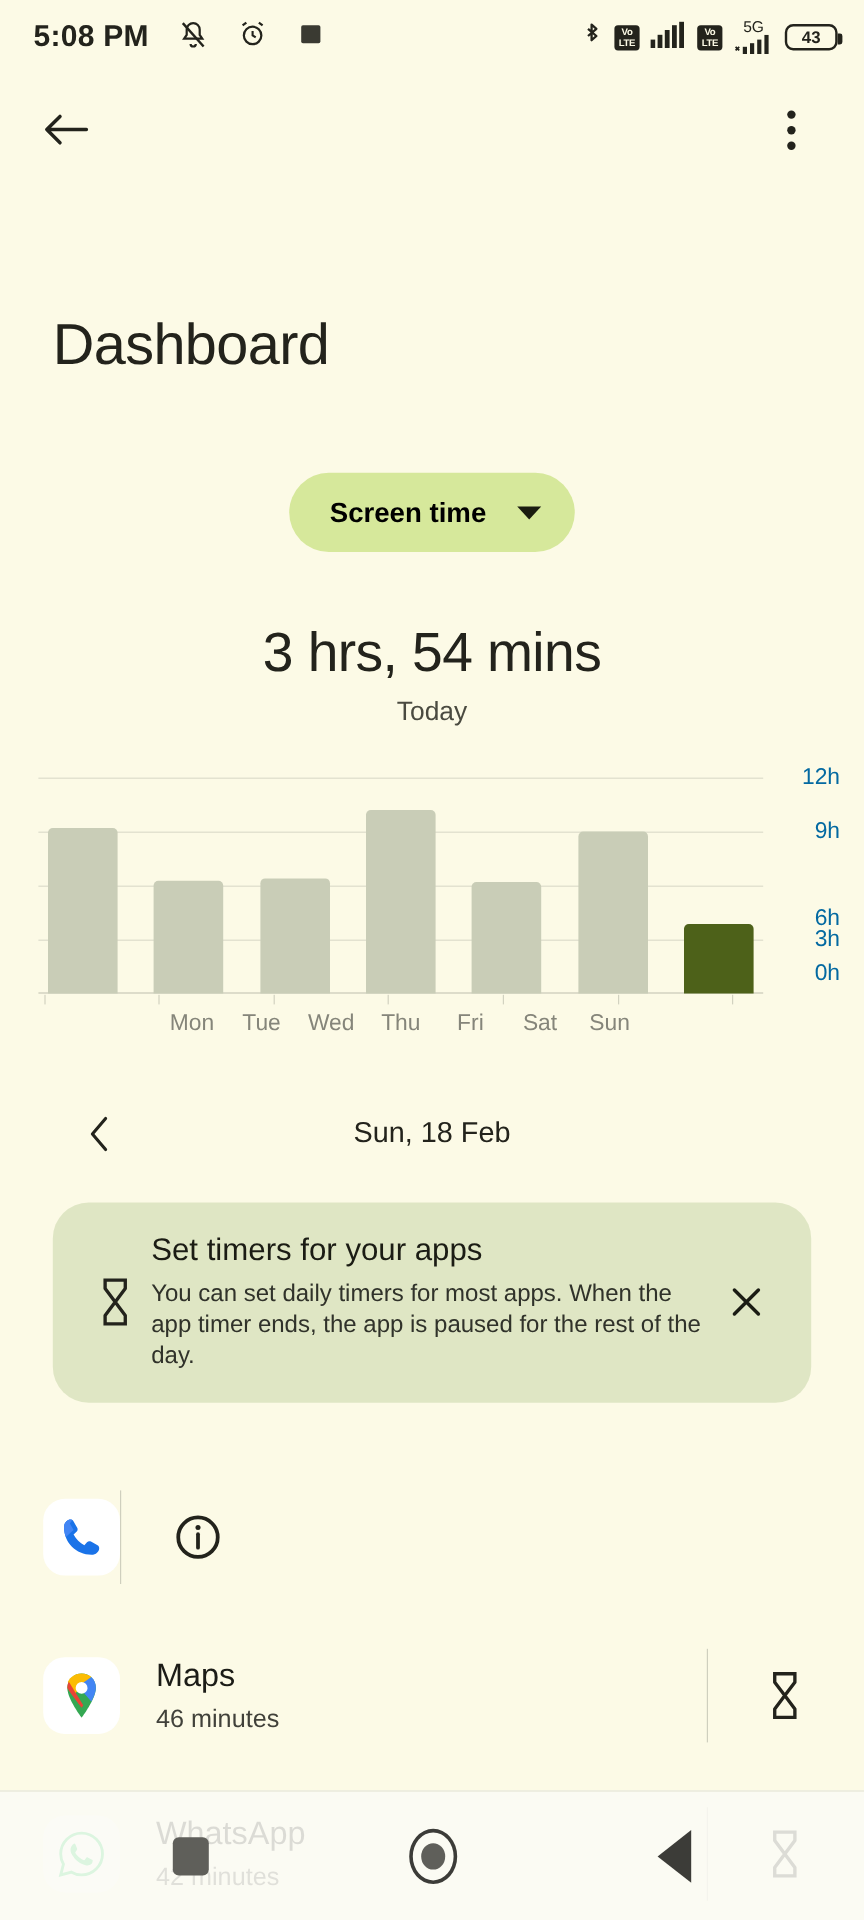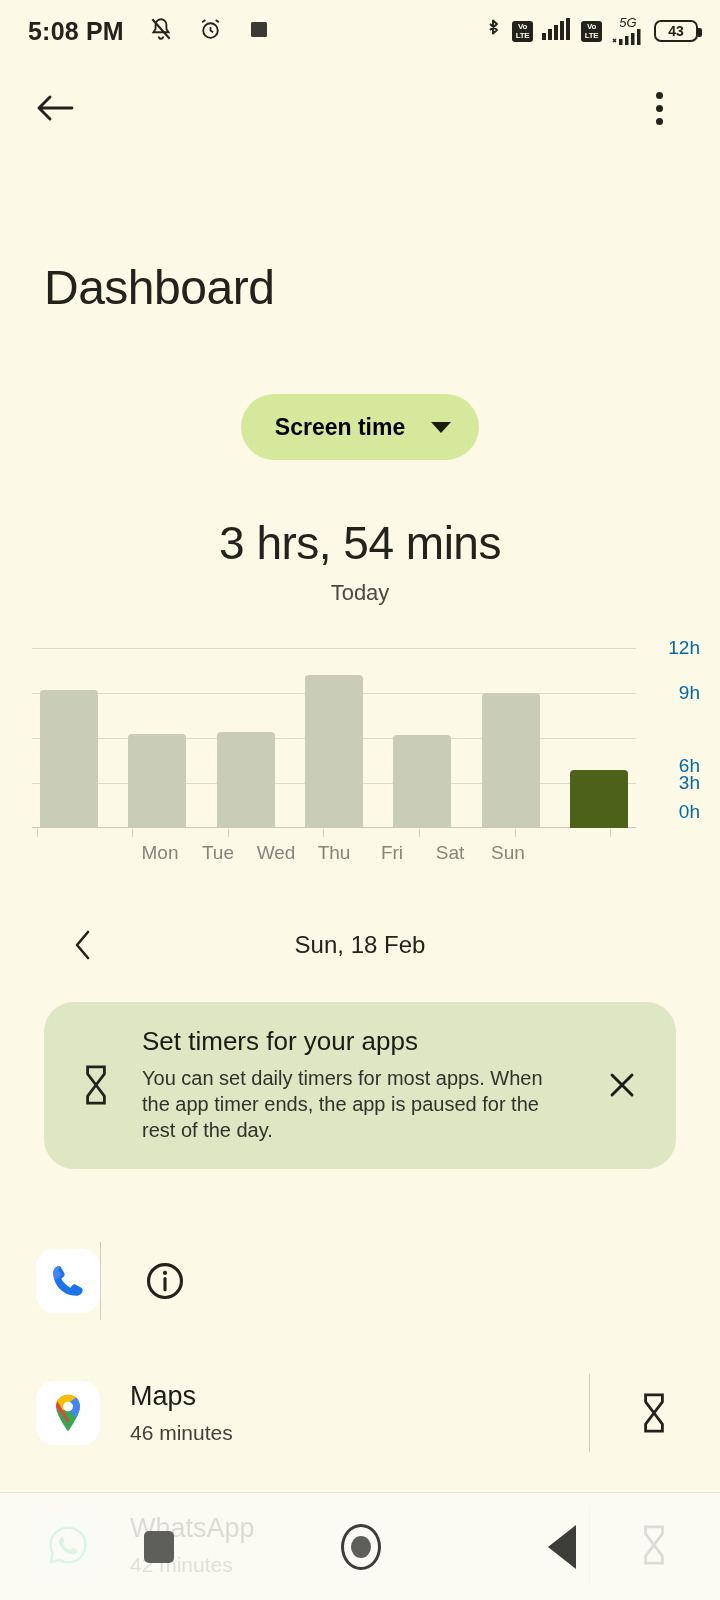--- a/index.html
+++ b/index.html
@@ -13,32 +13,32 @@
   }
 
   
   .statusbar {
     height:62px;
     display:flex;
     align-items:center;
     justify-content:space-between;
     padding:0 22px 0 28px;
   }
-  .sb-left { display:flex; align-items:center; gap:24px; }
+  .sb-left { display:flex; align-items:flex-start; gap:24px; }
   .sb-time { font-size:25px; font-weight:600; letter-spacing:.2px; color:#23231C; }
   .sb-right { display:flex; align-items:center; gap:9px; }
   .ic { display:block; }
   .volte {
     width:21px; height:21px; border-radius:3px; background:#23231C;
     color:#FCFAE6; font-size:8px; line-height:9px; font-weight:700;
     display:flex; flex-direction:column; align-items:center; justify-content:center;
     letter-spacing:-.3px;
   }
   .fiveg-wrap { display:flex; flex-direction:column; align-items:center; gap:0px; }
-  .fiveg-txt { font-size:13px; font-weight:500; line-height:12px; color:#23231C;font-style:italic; }
+  .fiveg-txt { font-size:13px; font-weight:500; line-height:12px; color:#23231C; }
   .batt {
     width:44px; height:22px; border:2.4px solid #23231C; border-radius:7px;
     display:flex; align-items:center; justify-content:center; position:relative;
   }
   .batt span { font-size:14px; font-weight:600; color:#23231C; line-height:1; }
   .batt:after {
     content:""; position:absolute; right:-6px; top:6px;
     width:4px; height:9px; background:#23231C; border-radius:0 2px 2px 0;
   }
 
@@ -108,21 +108,21 @@
   }
   .chev-left { width:46px; height:46px; display:flex; align-items:center; justify-content:center; }
   .date-text {
     position:absolute; left:0; right:0; text-align:center;
     font-size:24px; color:#23231C; pointer-events:none;
   }
 
   
   .card {
     margin:28px 44px 0 44px; background:#DFE6C4; border-radius:30px;
-    display:flex; align-items:center; padding:24px 26px 26px 22px; gap:16px;
+    display:flex; align-items:center; padding:24px 26px 26px 22px; 
   }
   .card-icon { width:60px; display:flex; justify-content:center; flex:0 0 60px; }
   .card-body { flex:1; padding-right:6px; }
   .card-title { font-size:26px; font-weight:400; color:#1B1C14; margin-bottom:8px; }
   .card-text { font-size:20px; line-height:26px; color:#30322A; }
   .card-close { width:56px; flex:0 0 56px; display:flex; align-items:center; justify-content:center; }
 
   
   .applist { margin-top:46px; }
   .approw {

